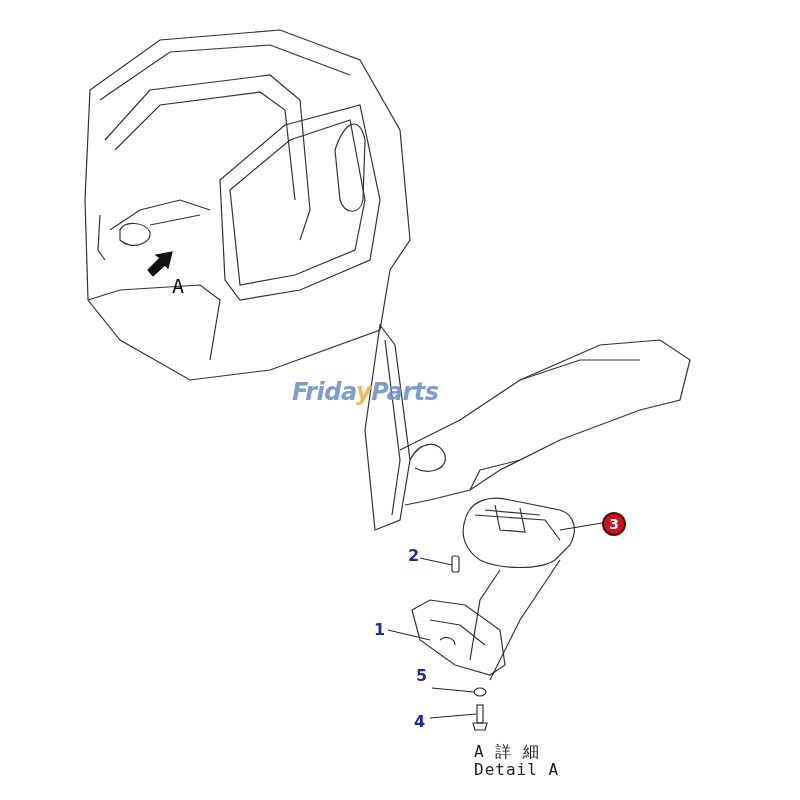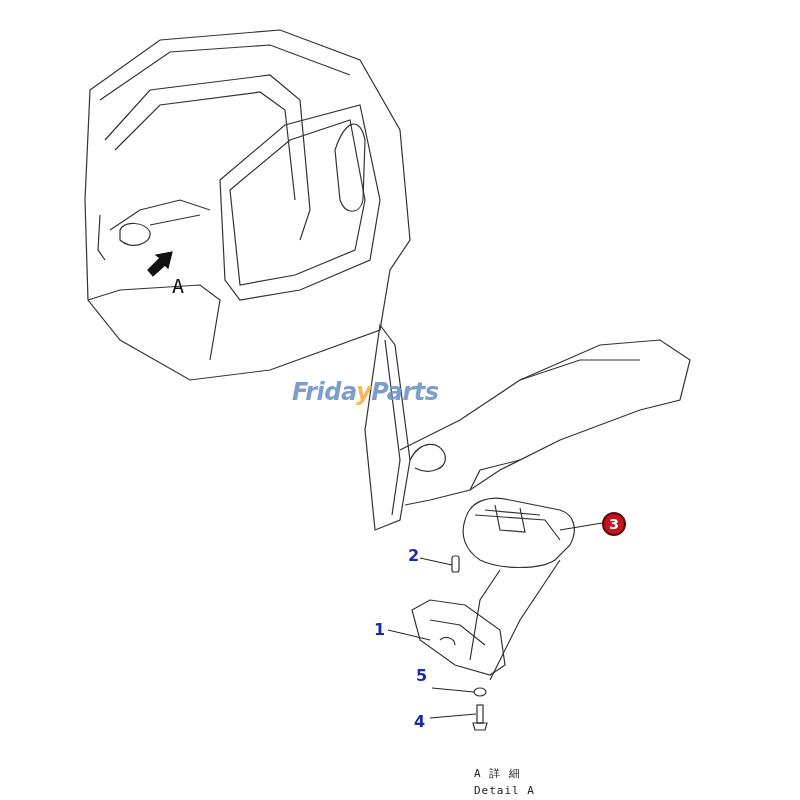--- a/index.html
+++ b/index.html
@@ -2,21 +2,21 @@
 <html><head>
 <meta charset="utf-8">
 <style>
   html, body { margin:0; padding:0; background:#ffffff; }
   body { width:800px; height:800px; position:relative; overflow:hidden; font-family:"Liberation Sans", sans-serif; }
   .canvas { position:absolute; left:0; top:0; width:800px; height:800px; }
   svg { position:absolute; left:0; top:0; }
   .callout { position:absolute; font-family:"DejaVu Sans", sans-serif; font-weight:bold; font-size:16px; color:#1a2aa8; }
   .callout-red { position:absolute; width:20px; height:20px; border-radius:50%; background:#c8141e; border:2px solid #5a0a0a; color:#fff; font-weight:bold; font-size:14px; text-align:center; line-height:20px; font-family:"DejaVu Sans", sans-serif; box-sizing:content-box; }
   .arrow-label { position:absolute; font-family:"DejaVu Sans Mono", monospace; font-size:20px; color:#111; }
-  .detail { position:absolute; font-family:"DejaVu Sans Mono", monospace; font-size:11px; color:#222; letter-spacing:1px;margin-top:24px; }
+  .detail { position:absolute; font-family:"DejaVu Sans Mono", monospace; font-size:16px; color:#222; letter-spacing:1px; }
   .watermark { position:absolute; left:292px; top:378px; font-family:"DejaVu Sans", sans-serif; font-style:italic; font-weight:bold; font-size:24px; color:#6f93c9; opacity:0.9; letter-spacing:-0.5px; }
   .watermark .accent { color:#f2b24a; }
 </style>
 </head>
 <body>
 
 <div class="canvas">
   <svg width="800" height="800" viewBox="0 0 800 800" fill="none" stroke="#333" stroke-width="1.2">
 
     <g>

